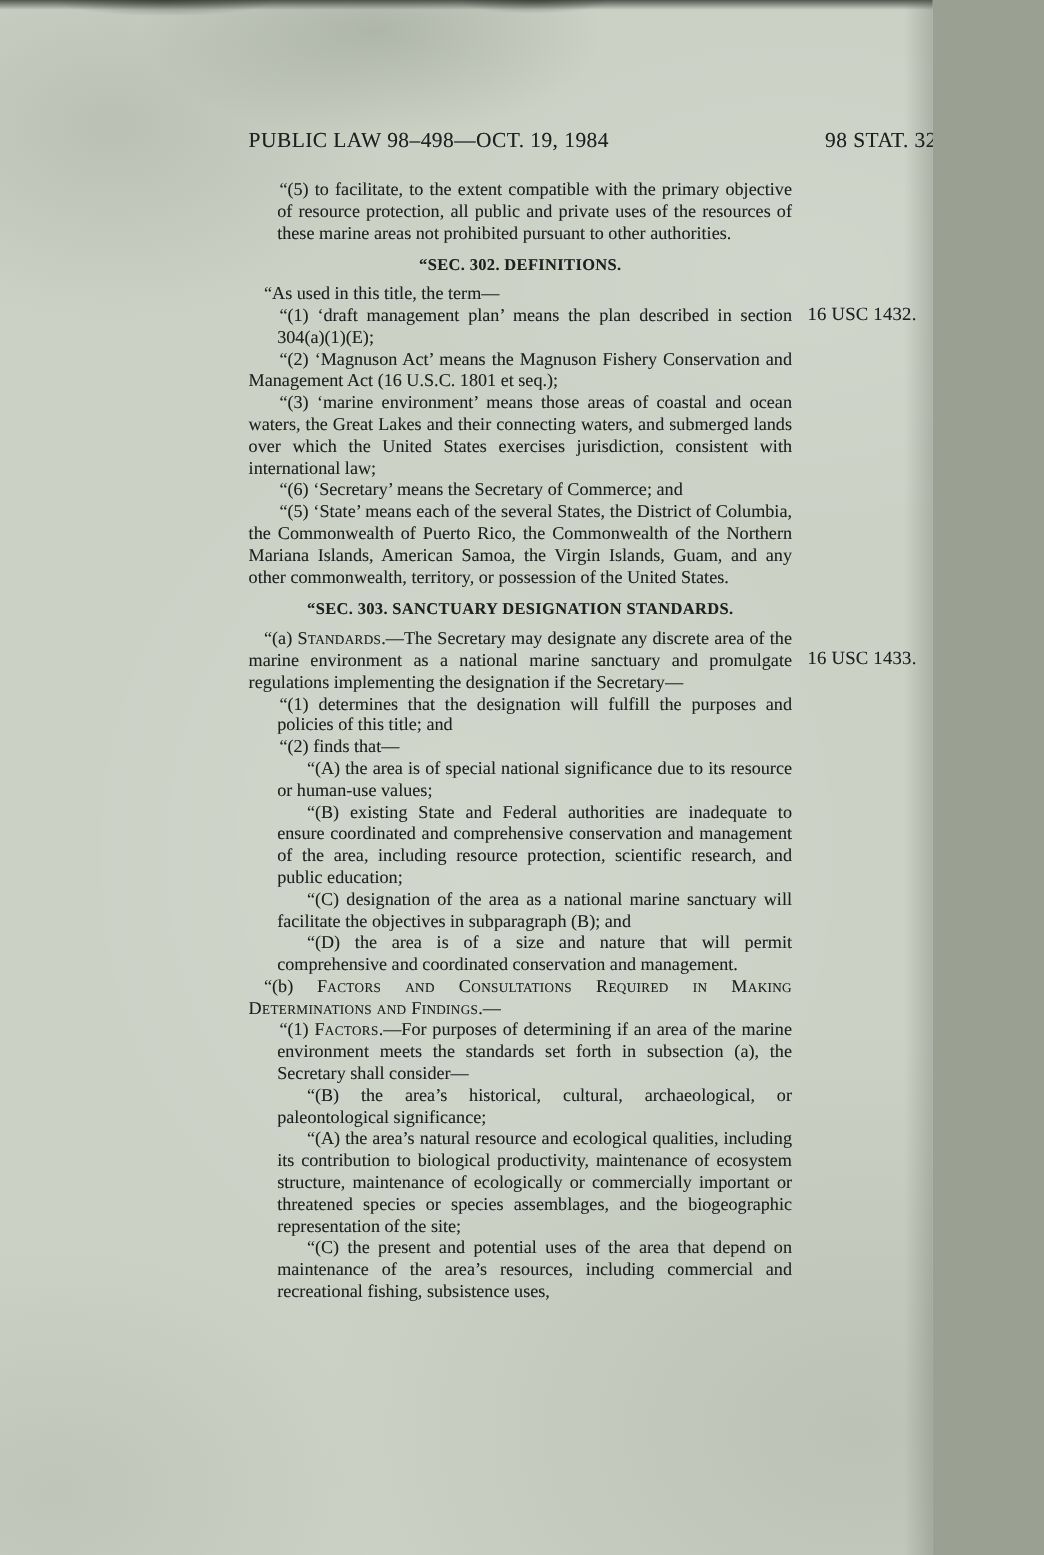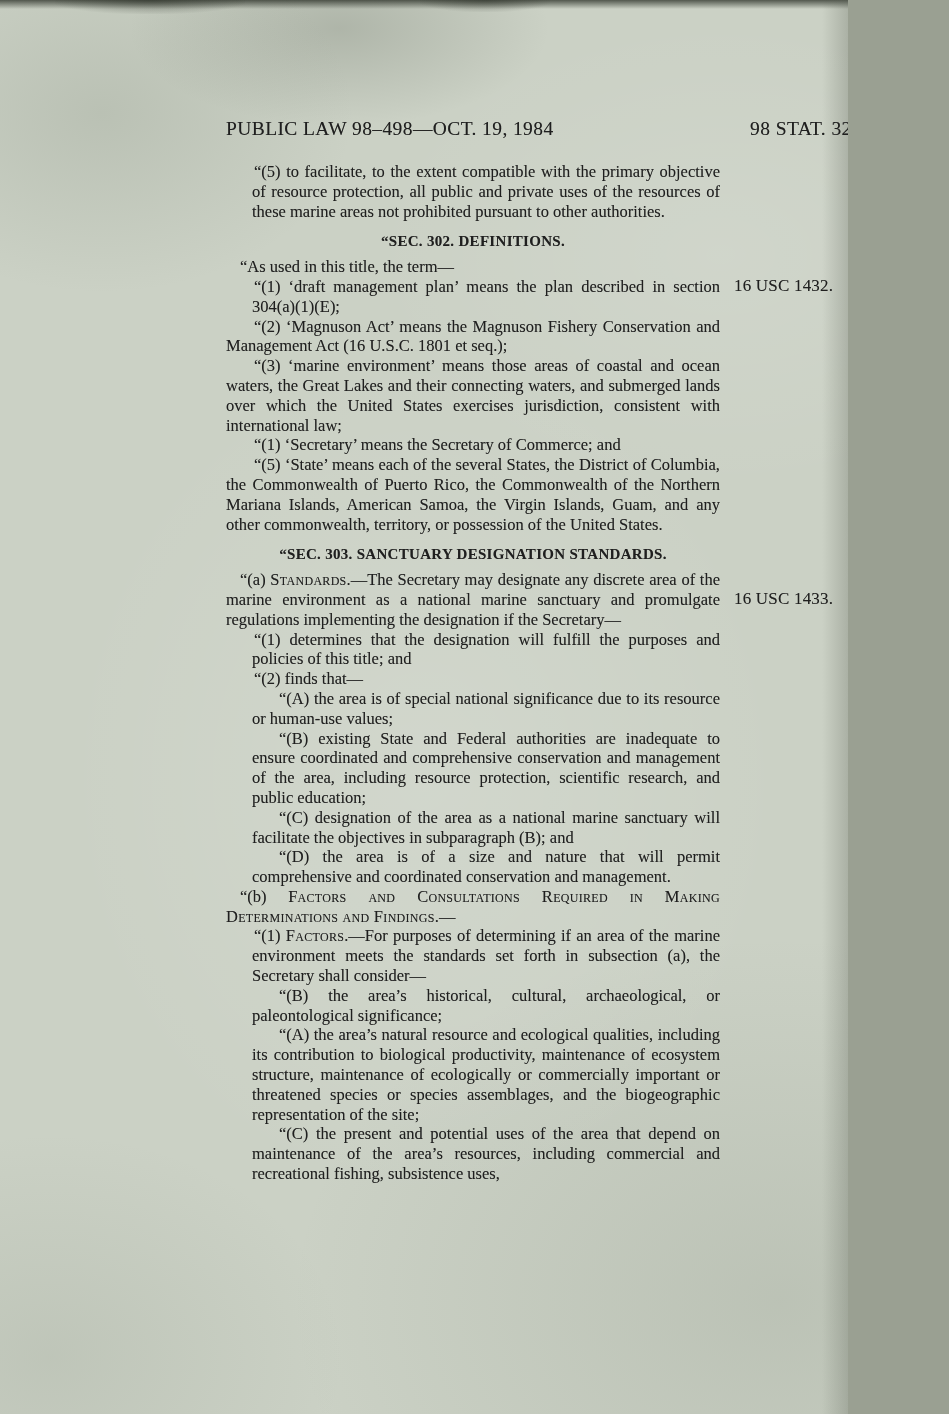--- a/index.html
+++ b/index.html
@@ -92,21 +92,21 @@
     <span>98 STAT. 3278</span>
   </div>
 
   <div class="body-col">
       <div class="block para" style="padding-left: 26px; text-indent: 2px;"><span>“(5) to facilitate, to the extent compatible with the primary objective of resource protection, all public and private uses of the resources of these marine areas not prohibited pursuant to other authorities.</span></div>
       <div class="block heading"><span>“SEC. 302. DEFINITIONS.</span><span class="margin-note">16 USC 1432.</span></div>
       <div class="block para" style="padding-left: 0px; text-indent: 14px;"><span>“As used in this title, the term—</span></div>
       <div class="block para" style="padding-left: 26px; text-indent: 2px; font-family: Liberation Serif, serif;"><span>“(1) ‘draft management plan’ means the plan described in section 304(a)(1)(E);</span></div>
       <div class="block para" style="padding-left: 0px; text-indent: 28px;"><span>“(2) ‘Magnuson Act’ means the Magnuson Fishery Conservation and Management Act (16 U.S.C. 1801 et seq.);</span></div>
       <div class="block para" style="padding-left: 0px; text-indent: 28px;"><span>“(3) ‘marine environment’ means those areas of coastal and ocean waters, the Great Lakes and their connecting waters, and submerged lands over which the United States exercises jurisdiction, consistent with international law;</span></div>
-      <div class="block para" style="padding-left: 0px; text-indent: 28px;"><span>“(1) ‘Secretary’ means the Secretary of Commerce; and</span></div>
+      <div class="block para" style="padding-left: 0px; text-indent: 28px;"><span>“(6) ‘Secretary’ means the Secretary of Commerce; and</span></div>
       <div class="block para" style="padding-left: 0px; text-indent: 28px;"><span>“(5) ‘State’ means each of the several States, the District of Columbia, the Commonwealth of Puerto Rico, the Commonwealth of the Northern Mariana Islands, American Samoa, the Virgin Islands, Guam, and any other commonwealth, territory, or possession of the United States.</span></div>
       <div class="block heading"><span>“SEC. 303. SANCTUARY DESIGNATION STANDARDS.</span><span class="margin-note">16 USC 1433.</span></div>
       <div class="block para" style="padding-left: 0px; text-indent: 14px;"><span>“(a) </span><span class="sc">Standards</span><span>.—The Secretary may designate any discrete area of the marine environment as a national marine sanctuary and promulgate regulations implementing the designation if the Secretary—</span></div>
       <div class="block para" style="padding-left: 26px; text-indent: 2px;"><span>“(1) determines that the designation will fulfill the purposes and policies of this title; and</span></div>
       <div class="block para" style="padding-left: 26px; text-indent: 2px;"><span>“(2) finds that—</span></div>
       <div class="block para" style="padding-left: 26px; text-indent: 27px;"><span>“(A) the area is of special national significance due to its resource or human-use values;</span></div>
       <div class="block para" style="padding-left: 26px; text-indent: 27px;"><span>“(B) existing State and Federal authorities are inadequate to ensure coordinated and comprehensive conservation and management of the area, including resource protection, scientific research, and public education;</span></div>
       <div class="block para" style="padding-left: 26px; text-indent: 27px;"><span>“(C) designation of the area as a national marine sanctuary will facilitate the objectives in subparagraph (B); and</span></div>
       <div class="block para" style="padding-left: 26px; text-indent: 27px;"><span>“(D) the area is of a size and nature that will permit comprehensive and coordinated conservation and management.</span></div>
       <div class="block para" style="padding-left: 0px; text-indent: 14px;"><span>“(b) </span><span class="sc">Factors and Consultations Required in Making Determinations and Findings</span><span>.—</span></div>

